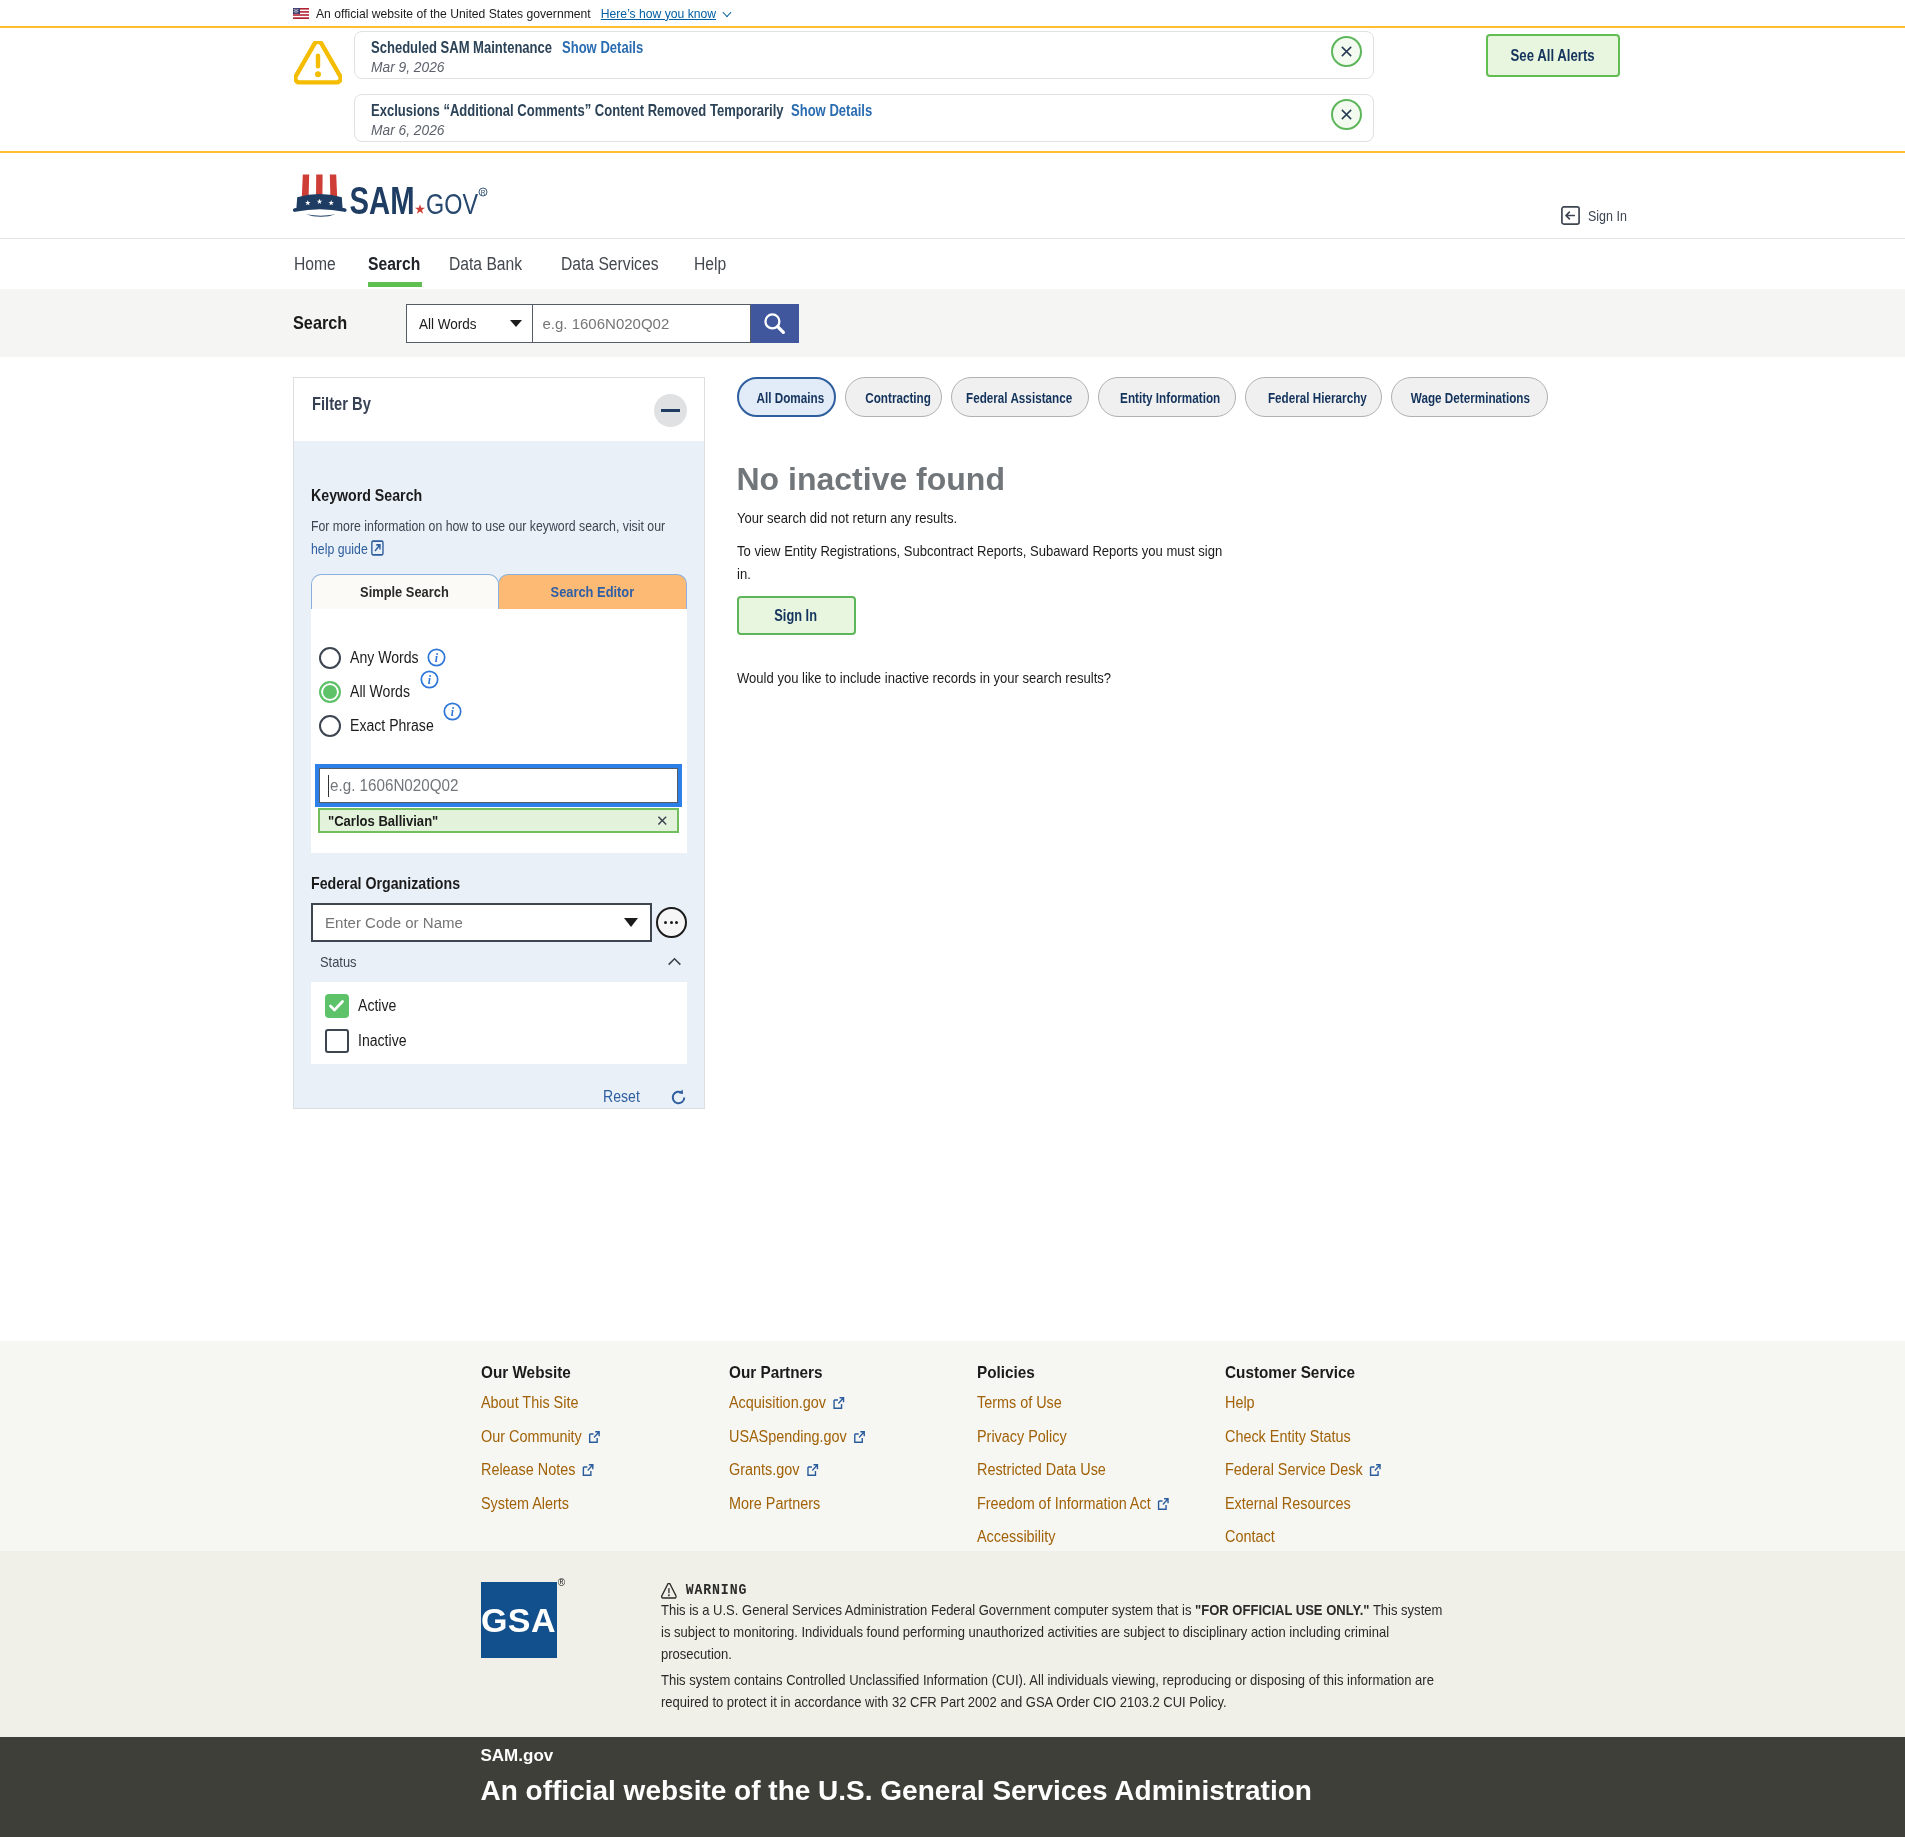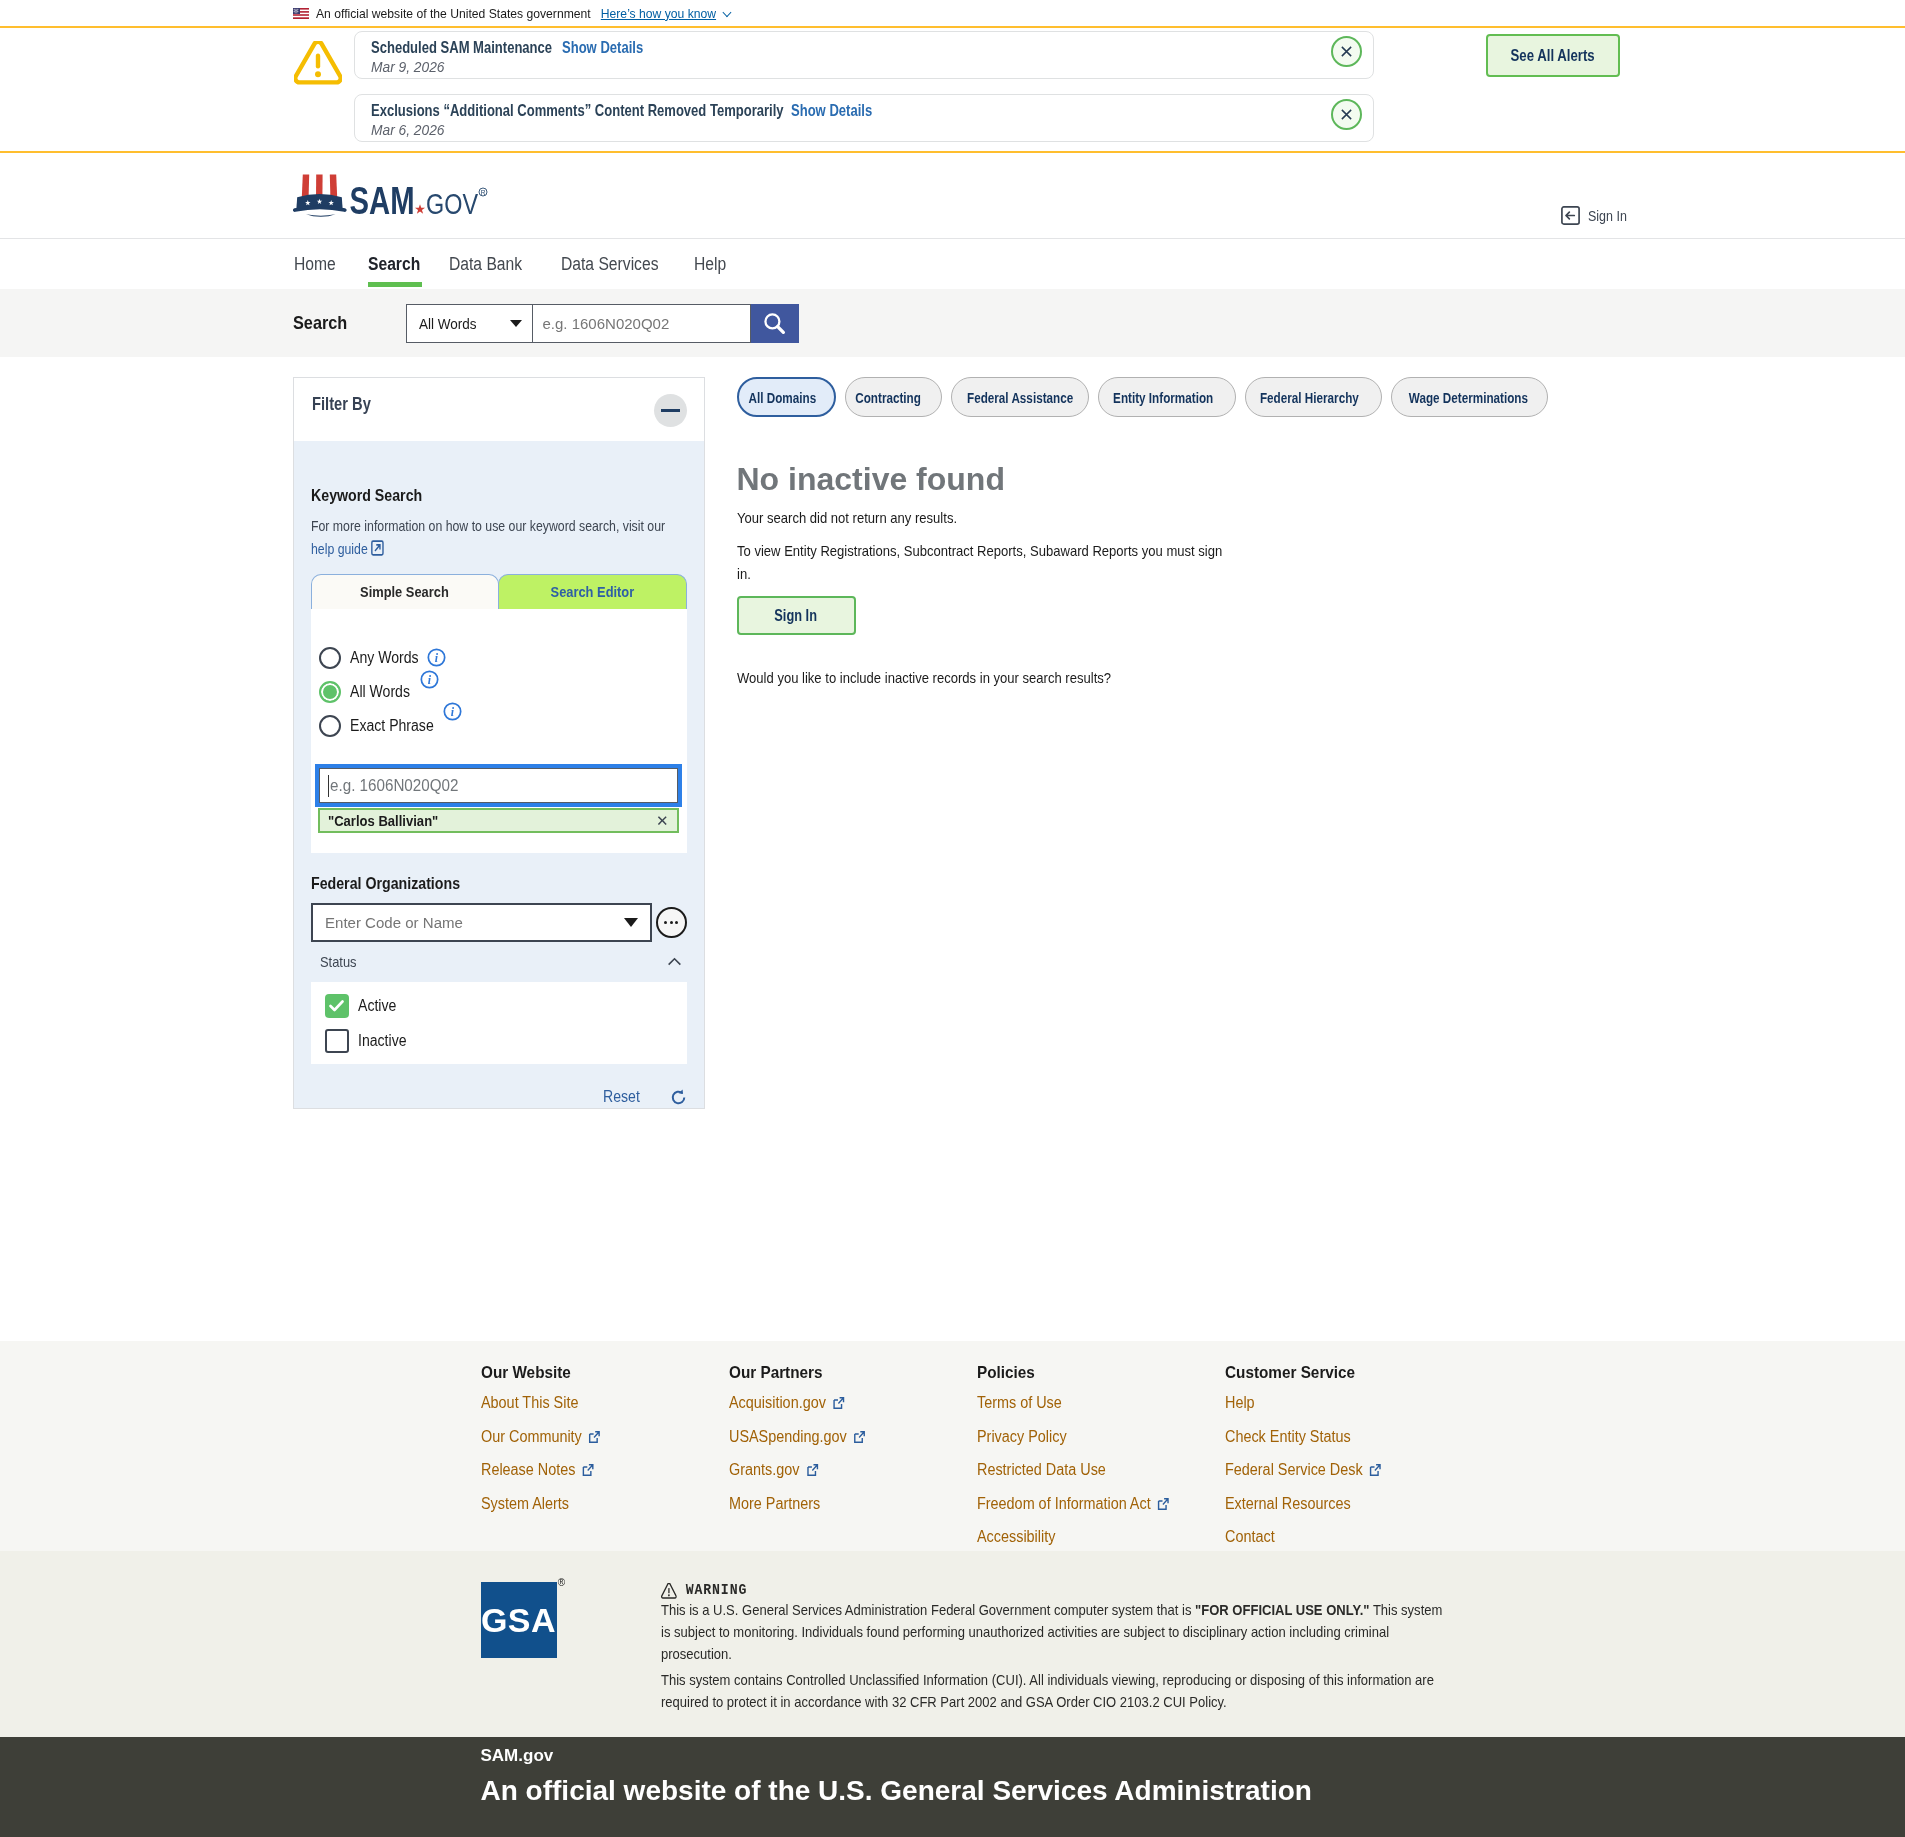--- a/index.html
+++ b/index.html
@@ -67,21 +67,21 @@
 .fp-min { position:absolute; right:17px; top:16px; width:33px; height:33px; border-radius:50%; background:#dfe1e2; display:flex; align-items:center; justify-content:center; }
 .fp-min:after { content:""; width:19px; height:2.5px; background:#1f3d63; }
 .fp-body { padding:0 17px; }
 .kw-h { font-size:16.5px; font-weight:bold; color:#1b1b1b; margin-top:45px; transform:scaleX(0.86); transform-origin:0 0; white-space:nowrap; }
 .kw-p { font-size:15px; color:#3d4551; line-height:22.5px; margin-top:10px; width:443px; transform:scaleX(0.82); transform-origin:0 0; }
 .kw-p a { color:#2e5e9e; }
 .tabs { display:flex; margin-top:14px; }
 .tab { width:189px; height:35px; display:flex; align-items:center; justify-content:center; border:1px solid #8bb0dd; border-bottom:none; border-radius:10px 10px 0 0; }
 .tab span { font-size:15.5px; font-weight:bold; color:#2a2a2a; transform:scaleX(0.83); white-space:nowrap; }
 .tab.on { background:#fbfaf6; }
-.tab.off { background:#bef264; margin-left:-1px; }
+.tab.off { background:#fdba74; margin-left:-1px; }
 .tab.off span { color:#2e5fa5; }
 .tab-content { background:#fff; height:244px; padding:38px 0 0 8px; }
 .radio-row { display:flex; align-items:center; margin-bottom:12px; position:relative; height:22px; }
 .radio { width:22px; height:22px; border-radius:50%; border:2px solid #3d4551; background:#fff; flex:none; }
 .radio.sel { border:2.5px solid #5ec269; background:#5ec269; box-shadow:inset 0 0 0 2px #fff; }
 .radio-row label { font-size:16px; margin-left:9px; color:#1b1b1b; transform:scaleX(0.88); transform-origin:0 50%; white-space:nowrap; }
 .info { position:absolute; width:19px; height:19px; }
 .chr { position:relative; height:43px; margin-top:27px; margin-left:-4px; width:367px; border:4px solid #2d80e8; background:#fff; }
 .chr .inner { position:absolute; inset:0; border:1px solid #565c65; display:flex; align-items:center; padding-left:8px; font-size:16px; color:#71767a; }
 .caret { display:inline-block; width:1.5px; height:22px; background:#333; margin-right:1px; }
@@ -105,21 +105,21 @@
 .cb.on { background:#5ec269; display:flex; align-items:center; justify-content:center; }
 .cb.off { border:2px solid #3d4551; border-radius:3px; }
 .cb-row label { margin-left:9px; font-size:16px; transform:scaleX(0.88); transform-origin:0 50%; }
 .reset-row { display:flex; justify-content:flex-end; align-items:center; margin-top:24px;gap:24px; }
 .reset-row a { color:#2e5e9e; font-size:16px; transform:scaleX(0.88); transform-origin:100% 50%; }
 .reset-row svg { margin-left:6px; }
 
 
 .rcol { margin-left:32px; }
 .pills { display:flex; }
-.pill { height:40px; border-radius:20px; display:flex; align-items:center; justify-content:flex-start; margin-right:9px; background:#f0f0f0; border:1px solid #b1b1b1; flex:none; }
+.pill { height:40px; border-radius:20px; display:flex; align-items:center; justify-content:flex-end; margin-right:9px; background:#f0f0f0; border:1px solid #b1b1b1; flex:none; }
 .pill span { font-size:15px; font-weight:bold; color:#13335c; transform:scaleX(0.78); white-space:nowrap; }
 .pill.on { background:#e2ecf9; border:2px solid #2e5e9e; }
 .nomatch { margin-top:44px; font-size:32px; font-weight:bold; color:#71767a; }
 .r-p1 { margin-top:12px; font-size:14.5px; transform:scaleX(0.9); transform-origin:0 0; white-space:nowrap; }
 .r-p2 { margin-top:14px; font-size:14.5px; line-height:23px; width:545px; transform:scaleX(0.9); transform-origin:0 0; }
 .btn { height:39px; width:119px; border-radius:4px; border:2px solid #5db75a; display:flex; align-items:center; justify-content:center; }
 .btn span { font-size:16px; font-weight:bold; color:#13335c; transform:scaleX(0.8); white-space:nowrap; }
 .btn.green { background:#e8f5df; margin-top:10px; }
 .r-p3 { margin-top:35px; font-size:14.5px; transform:scaleX(0.9); transform-origin:0 0; white-space:nowrap; }
 .yn-row { display:flex; margin-top:19px; }

